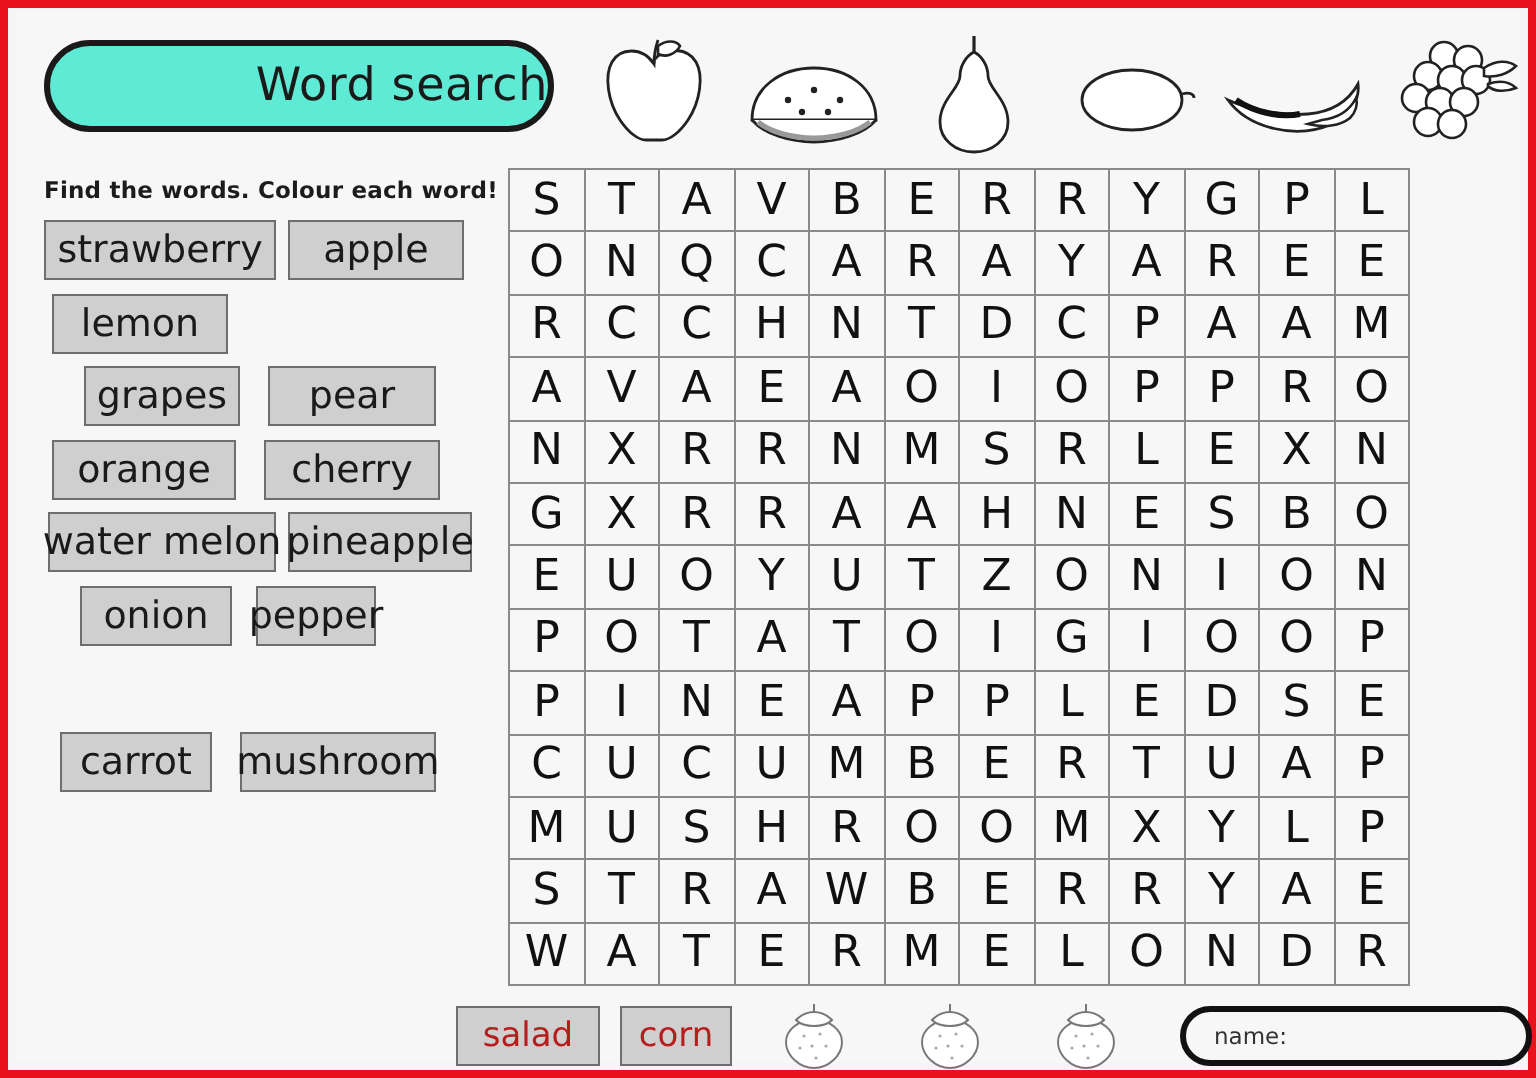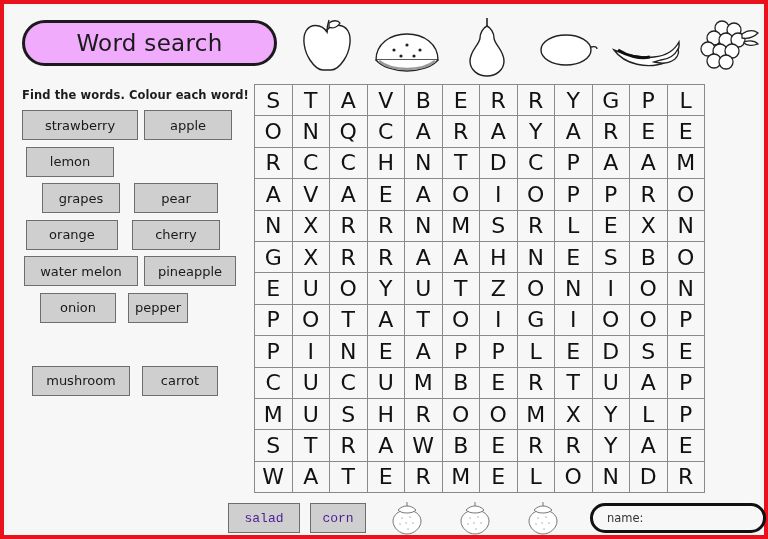--- a/index.html
+++ b/index.html
@@ -15,22 +15,22 @@
     background:#f5f5f5;
   }
   #page{
     position:absolute;left:4px;top:2px;right:4px;bottom:4px;
     background:#f7f7f7;
   }
 
   
   #title-banner{
     position:absolute;left:14px;top:14px;width:255px;height:46px;
-    background:#f0abfc;border:3px solid #1a1a1a;border-radius:26px;
-    display:flex;align-items:center;justify-content:center;
+    background:#5eead4;border:3px solid #1a1a1a;border-radius:26px;
+    display:flex;align-items:center;justify-content:flex-end;
     box-sizing:border-box;
   }
   #title-banner span{
     font-size:23px;color:#1a1a1a;letter-spacing:.3px;
     font-family:"DejaVu Sans", sans-serif;
   }
 
   
   #fruit-strip{
     position:absolute;left:280px;top:6px;width:478px;height:66px;
@@ -50,21 +50,21 @@
     position:absolute;left:10px;top:104px;width:228px;
   }
   .word-row{
     display:flex;align-items:center;margin-bottom:6.5px;
     height:30px;
   }
   .word-chip{
     background:#cfcfcf;border:1.5px solid #6e6e6e;
     display:flex;align-items:center;justify-content:center;
     height:30px;box-sizing:border-box;
-    font-size:13px;color:#1a1a1a;white-space:nowrap;
+    font-size:19px;color:#1a1a1a;white-space:nowrap;
     padding:0 6px;
   }
   .r0 .c0{width:116px;margin-left:4px;}
   .r0 .c1{width:88px;margin-left:6px;}
   .r1 .c0{width:108px;margin-left:14px;}
   .r1 .c1{width:88px;margin-left:8px;}
   .r2 .c0{width:78px;margin-left:24px;}
   .r2 .c1{width:84px;margin-left:14px;}
   .r3 .c0{width:92px;margin-left:8px;}
   .r3 .c1{width:88px;margin-left:14px;}
@@ -95,21 +95,21 @@
   }
 
   
   #bottom-bar{
     position:absolute;left:220px;top:494px;width:540px;height:36px;
     display:flex;align-items:center;
   }
   .bottom-chip{
     background:#cfcfcf;border:1.5px solid #6e6e6e;
     height:30px;display:flex;align-items:center;justify-content:center;
-    font-size:13px;color:#4c1d95;box-sizing:border-box;font-family:Liberation Mono, monospace;
+    font-size:17px;color:#b91c1c;box-sizing:border-box;
   }
   #chip-salad{width:72px;}
   #chip-corn{width:56px;margin-left:10px;}
   .berry{width:54px;height:34px;display:block;margin-left:14px;}
   #name-box{
     width:176px;height:30px;margin-left:20px;
     border:3px solid #111;border-radius:15px;background:#f7f7f7;
     display:flex;align-items:center;box-sizing:border-box;
   }
   #name-box span{font-size:11.5px;color:#333;padding-left:14px;}
@@ -193,22 +193,22 @@
         <div class="word-chip c0">water melon</div>
         <div class="word-chip c1">pineapple</div>
       </div>
       <div class="word-row r6">
         <div class="word-chip c0">onion</div>
         <div class="word-chip c1">pepper</div>
       </div>
       <div class="word-row r7">
       </div>
       <div class="word-row r8">
+        <div class="word-chip c1">carrot</div>
         <div class="word-chip c0">mushroom</div>
-        <div class="word-chip c1">carrot</div>
       </div>
     </div>
 
     <div id="grid">
         <div class="grid-row">
           <div class="cell">S</div>
           <div class="cell">T</div>
           <div class="cell">A</div>
           <div class="cell">V</div>
           <div class="cell">B</div>

